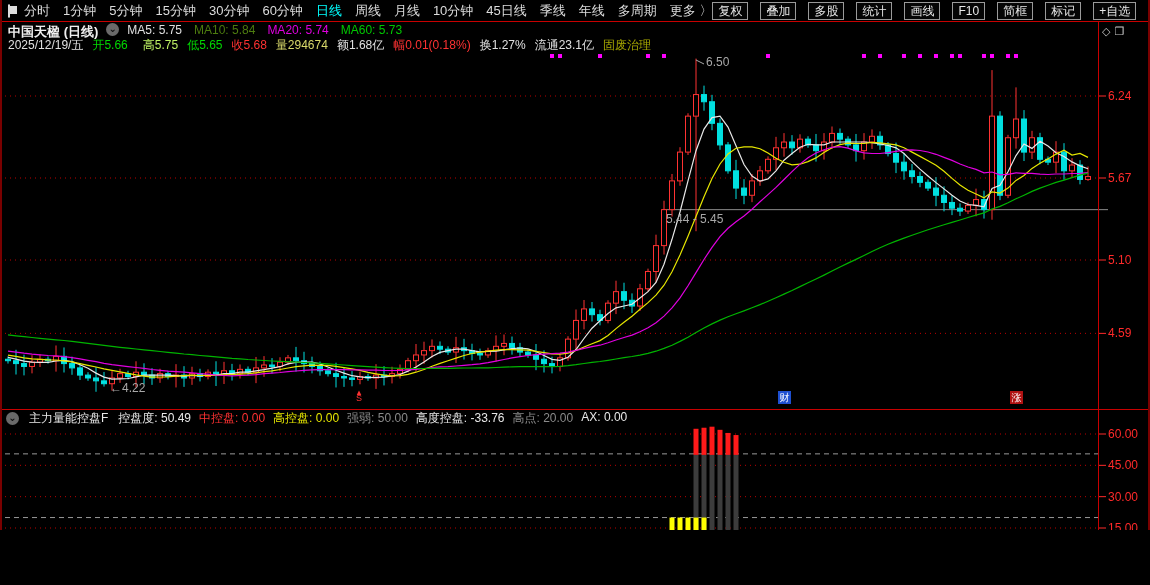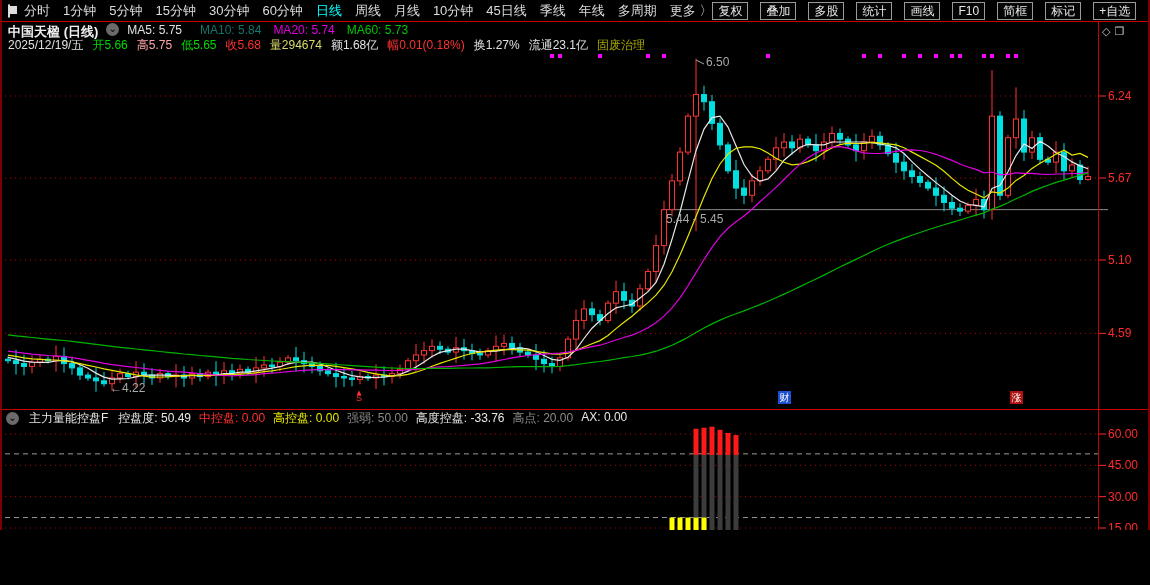--- a/index.html
+++ b/index.html
@@ -79,29 +79,29 @@
   </div>
 
   <div class="hrow1">
     <span class="title">
       <span>中国天楹</span>
       <span>(日线)</span>
     </span>
     <span class="chev">⌄</span>
     <span id="maRow" style="display:flex;gap:12px;">
         <span class="seg" style="color: rgb(224, 224, 224);">MA5: 5.75</span>
-        <span class="seg" style="color: #0f766e; margin-left: 6px;">MA10: 5.84</span>
+        <span class="seg" style="color: #4d7c0f;">MA10: 5.84</span>
         <span class="seg" style="color: rgb(224, 0, 224);">MA20: 5.74</span>
         <span class="seg" style="color: rgb(0, 200, 0);">MA60: 5.73</span>
       </span>
   </div>
   <div class="hrow2" id="infoRow">
       <span class="seg" style="color: rgb(224, 224, 224);">2025/12/19/五</span>
       <span class="seg" style="color: rgb(0, 216, 0);">开5.66</span>
-      <span class="seg" style="color: #fca5a5;">高5.75</span>
+      <span class="seg" style="color: #bef264; margin-left: 6px;">高5.75</span>
       <span class="seg" style="color: rgb(0, 216, 0);">低5.65</span>
       <span class="seg" style="color: rgb(255, 50, 50);">收5.68</span>
       <span class="seg" style="color: rgb(216, 216, 106);">量294674</span>
       <span class="seg" style="color: rgb(224, 224, 224);">额1.68亿</span>
       <span class="seg" style="color: rgb(255, 50, 50);">幅0.01(0.18%)</span>
       <span class="seg" style="color: rgb(224, 224, 224);">换1.27%</span>
       <span class="seg" style="color: rgb(224, 224, 224);">流通23.1亿</span>
       <span class="seg" style="color: rgb(168, 168, 0);">固废治理</span>
     </div>
 

